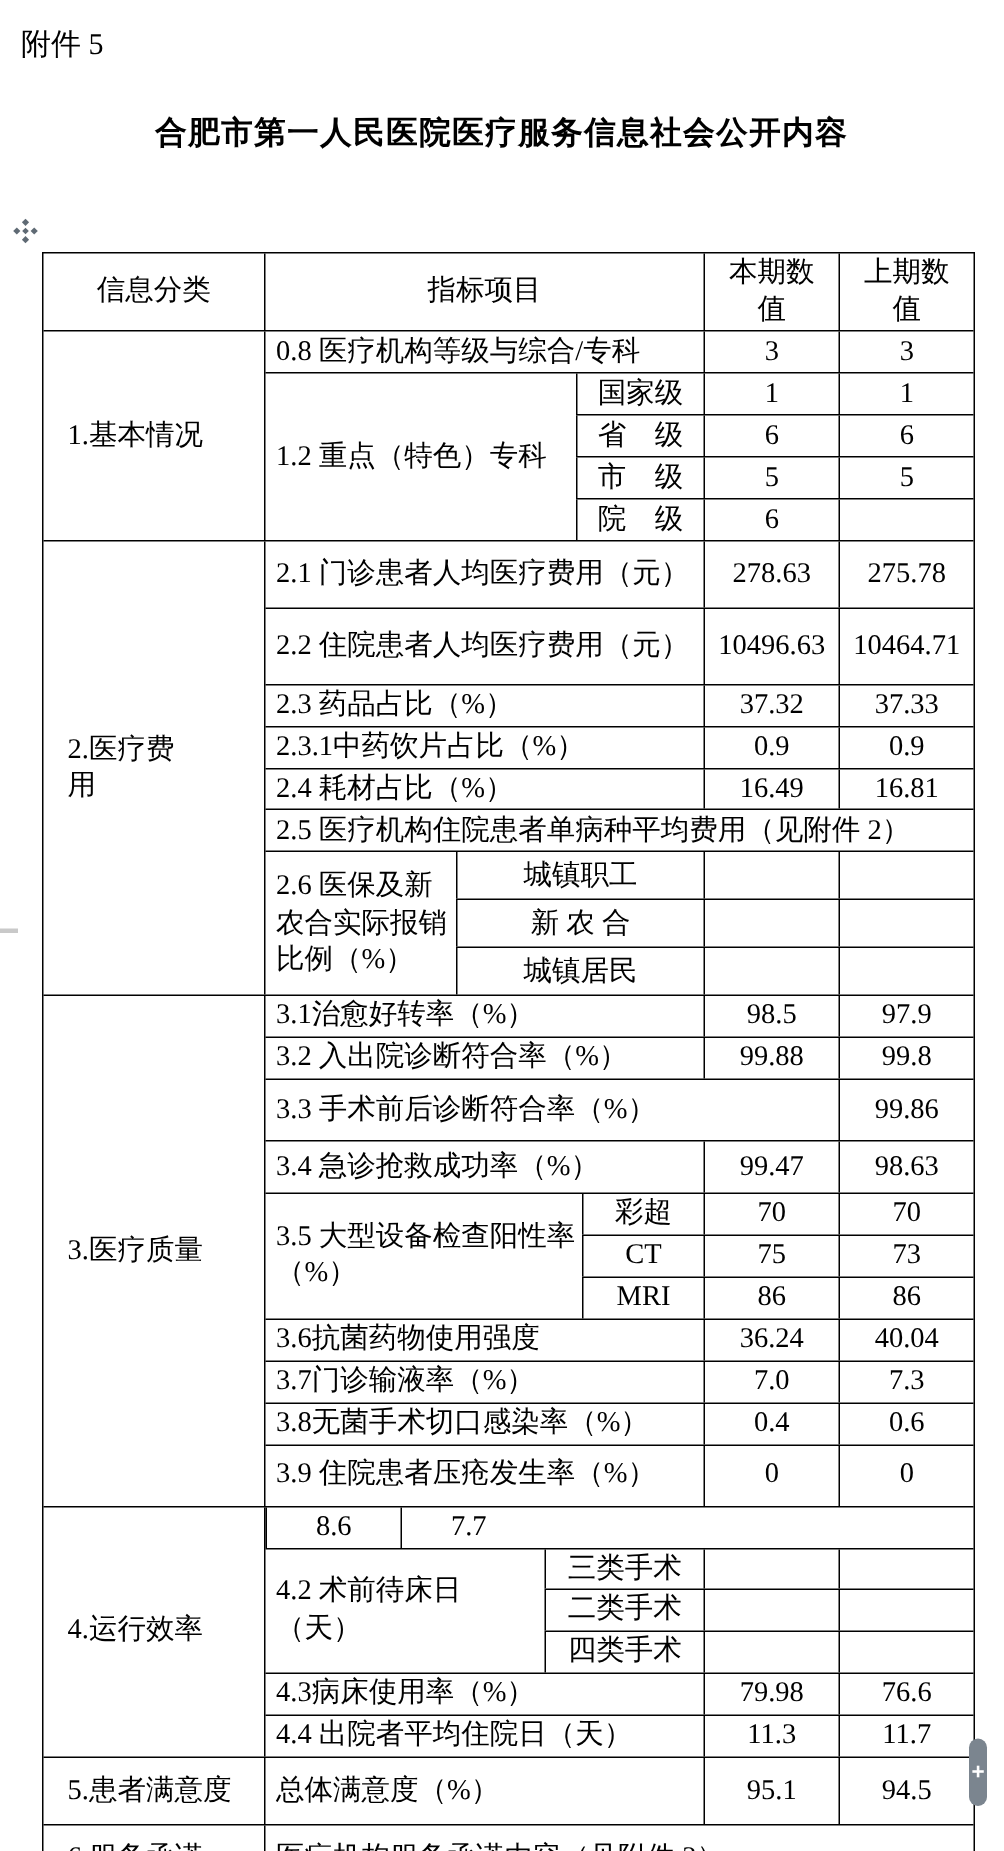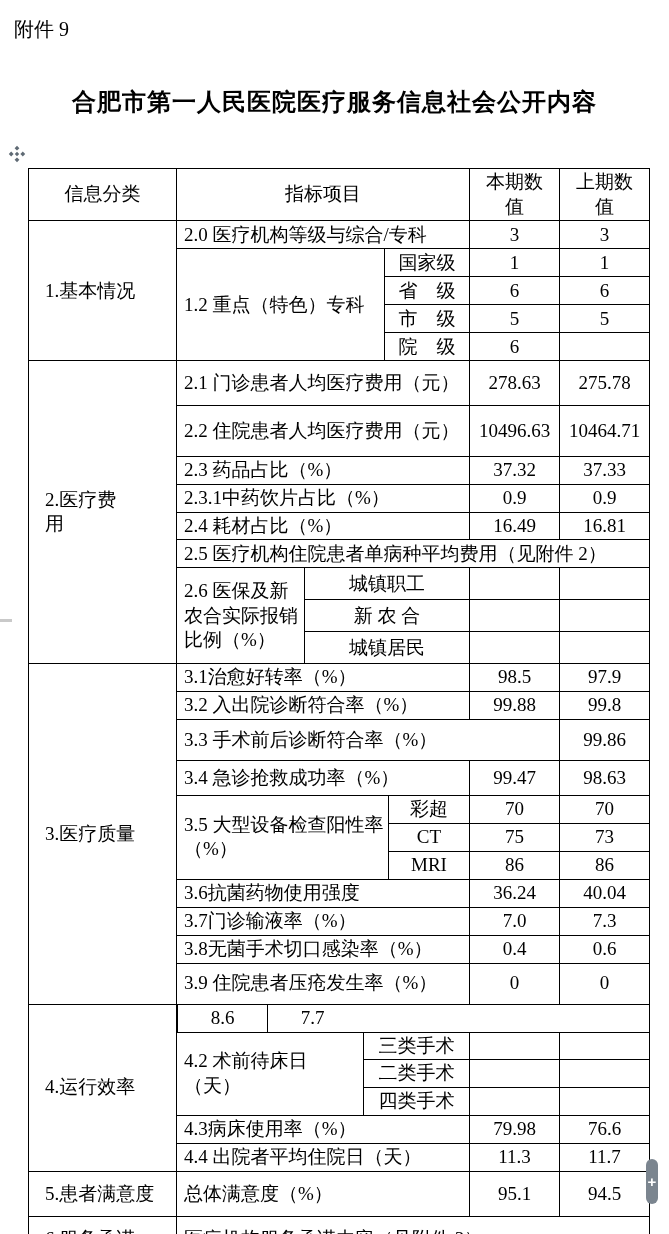--- a/index.html
+++ b/index.html
@@ -1,20 +1,20 @@
 <!DOCTYPE html>
 <html><head>
 <meta charset="utf-8">
 <style>
   html,body{margin:0;padding:0;background:#ffffff;}
   body{width:669px;height:1234px;font-family:"Liberation Serif","DejaVu Serif",serif;color:#000;}
   .page{position:relative;width:669px;height:1234px;overflow:hidden;background:#fff;}
   .attachment{position:absolute;left:14px;top:16px;font-size:20px;}
-  .title{position:absolute;top:86px;left:0;right:0;margin:0;text-align:center;
-         font-family:"Liberation Sans","DejaVu Sans",sans-serif;font-weight:bold;font-size:24px;letter-spacing:1px;}
+  .title{position:absolute;top:74px;left:0;right:0;margin:0;text-align:center;
+         font-family:"Liberation Sans","DejaVu Sans",sans-serif;font-weight:bold;font-size:21px;letter-spacing:1px;}
   .move-handle{position:absolute;left:8px;top:145px;width:18px;height:18px;cursor:move;}
   .artifact{position:absolute;left:0;top:619px;width:12px;height:3px;background:#c9c9c9;}
   .add-handle{position:absolute;left:646px;top:1159px;width:12px;height:45px;background:#7b858f;
               border-radius:6px;display:flex;align-items:center;justify-content:center;z-index:5;cursor:pointer;}
   .add-handle .plus{color:#fff;font-family:"Liberation Sans","DejaVu Sans",sans-serif;font-size:15px;font-weight:bold;line-height:1;}
 
   .tbl{position:absolute;left:28px;top:168px;width:620px;border:1.5px solid #000;font-size:19px;line-height:1.3;}
   .row{display:flex;align-items:stretch;}
   .cell{display:flex;align-items:center;box-sizing:border-box;padding:1px 4px;}
   .section{display:flex;border-top:1.5px solid #000;align-items:stretch;}
@@ -39,21 +39,21 @@
   .wrap-narrow{display:inline-block;width:88px;text-align:left;}
   
   .ra{min-height:25px}.rb{min-height:27px}.rc{min-height:31px}
   .rd{min-height:44px}.re{min-height:50px}.rf{min-height:34px}.rg{min-height:40px}
 </style>
 </head>
 <body>
 
 <div class="page">
 
-  <div class="attachment">附件 9</div>
+  <div class="attachment">附件 5</div>
   <h1 class="title">合肥市第一人民医院医疗服务信息社会公开内容</h1>
 
   <svg class="move-handle" viewBox="0 0 18 18">
     <g fill="#5f6a74">
       <path d="M9 0.8 L11.4 3.2 L9 5.6 L6.6 3.2 Z"></path>
       <path d="M9 12.4 L11.4 14.8 L9 17.2 L6.6 14.8 Z"></path>
       <path d="M0.8 9 L3.2 6.6 L5.6 9 L3.2 11.4 Z"></path>
       <path d="M12.4 9 L14.8 6.6 L17.2 9 L14.8 11.4 Z"></path>
       <path d="M9 6.8 L11.2 9 L9 11.2 L6.8 9 Z"></path>
     </g>
@@ -73,21 +73,21 @@
           <span class="hwrap">上期数值</span>
         </div>
     </div>
 
     <div class="section">
       <div class="cell cat">
           <span>1.基本情况</span>
         </div>
       <div class="rows">
         <div class="row rb">
-          <div class="cell lbl">2.0 医疗机构等级与综合/专科</div>
+          <div class="cell lbl">0.8 医疗机构等级与综合/专科</div>
           <div class="cell val">3</div>
           <div class="cell val">3</div>
         </div>
         <div class="group">
           <div class="cell glabel gw1">1.2 重点（特色）专科</div>
           <div class="grows">
             <div class="row rb">
               <div class="cell sub">国家级</div>
               <div class="cell val">1</div>
               <div class="cell val">1</div>

